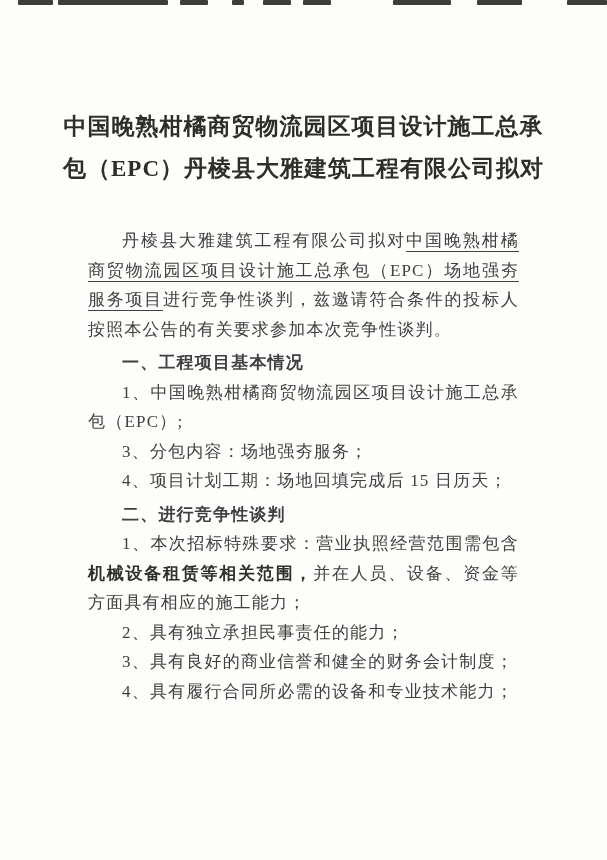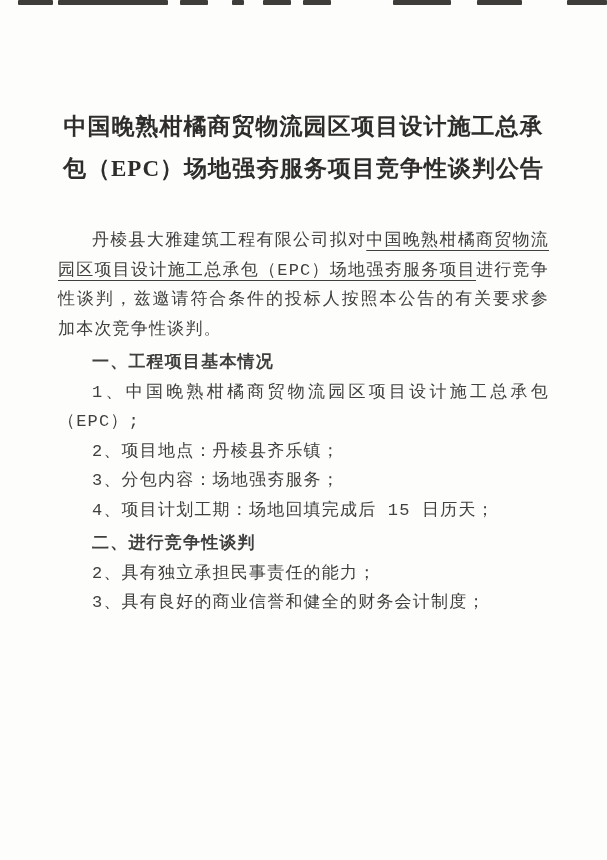--- a/index.html
+++ b/index.html
@@ -26,27 +26,26 @@
   .title{
     margin:106px 62px 0;
     font-size:23px;
     font-weight:bold;
     line-height:42px;
     letter-spacing:1px;
     text-align:center;
     color:var(--ink-dark);
   }
   .content{
-    margin:36px 58px 0;
+    margin:36px 88px 0;
     font-size:17px;
     line-height:29.5px;
     letter-spacing:1.2px;
     text-align:justify;
     color:var(--ink);
-    font-family:Liberation Mono, monospace;
   }
   .content p{margin:0;text-indent:2em;}
   .heading{
     font-weight:bold;
     color:#404040;
     margin-top:4px !important;
   }
   .ul{
     text-decoration:underline;
     text-underline-offset:5px;
@@ -66,34 +65,35 @@
       <div class="band-seg" style="left: 232px; width: 12px;"></div>
       <div class="band-seg" style="left: 263px; width: 28px;"></div>
       <div class="band-seg" style="left: 303px; width: 28px;"></div>
       <div class="band-seg" style="left: 393px; width: 58px;"></div>
       <div class="band-seg" style="left: 477px; width: 45px;"></div>
       <div class="band-seg" style="left: 567px; width: 40px;"></div>
     </div>
 
   <h1 class="title">
     <div>中国晚熟柑橘商贸物流园区项目设计施工总承</div>
-    <div>包（EPC）场地强夯服务项目竞争性谈判公告</div>
+    <div>包（EPC）丹棱县大雅建筑工程有限公司拟对</div>
   </h1>
 
   <div class="content">
 
     <p><span>丹棱县大雅建筑工程有限公司拟对</span><span class="ul">中国晚熟柑橘商贸物流园区项目设计施工总承包（EPC）场地强夯服务项目</span><span>进行竞争性谈判，兹邀请符合条件的投标人按照本公告的有关要求参加本次竞争性谈判。</span></p>
 
     <p class="heading">一、工程项目基本情况</p>
 
     <p>1、中国晚熟柑橘商贸物流园区项目设计施工总承包（EPC）;</p>
-    <p>2、项目地点：丹棱县齐乐镇；</p>
     <p>3、分包内容：场地强夯服务；</p>
     <p>4、项目计划工期：场地回填完成后 15 日历天；</p>
 
     <p class="heading">二、进行竞争性谈判</p>
 
+    <p><span>1、本次招标特殊要求：营业执照经营范围需包含</span><b>机械设备租赁等相关范围，</b><span>并在人员、设备、资金等方面具有相应的施工能力；</span></p>
 
     <p>2、具有独立承担民事责任的能力；</p>
     <p>3、具有良好的商业信誉和健全的财务会计制度；</p>
+    <p>4、具有履行合同所必需的设备和专业技术能力；</p>
 
   </div>
 </div>
 
 </body></html>

